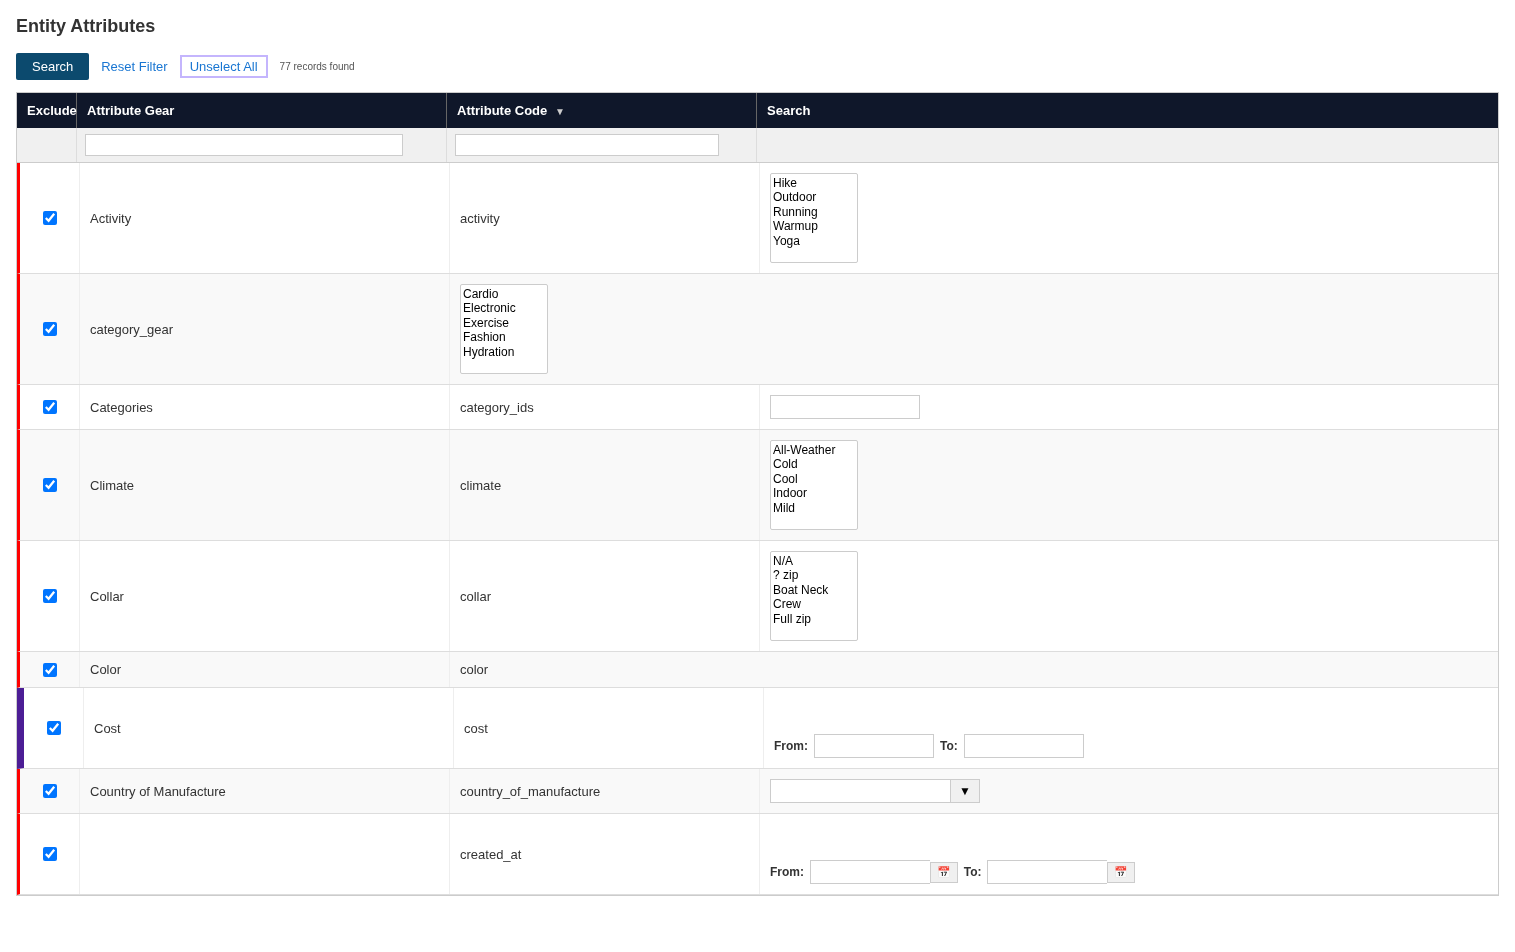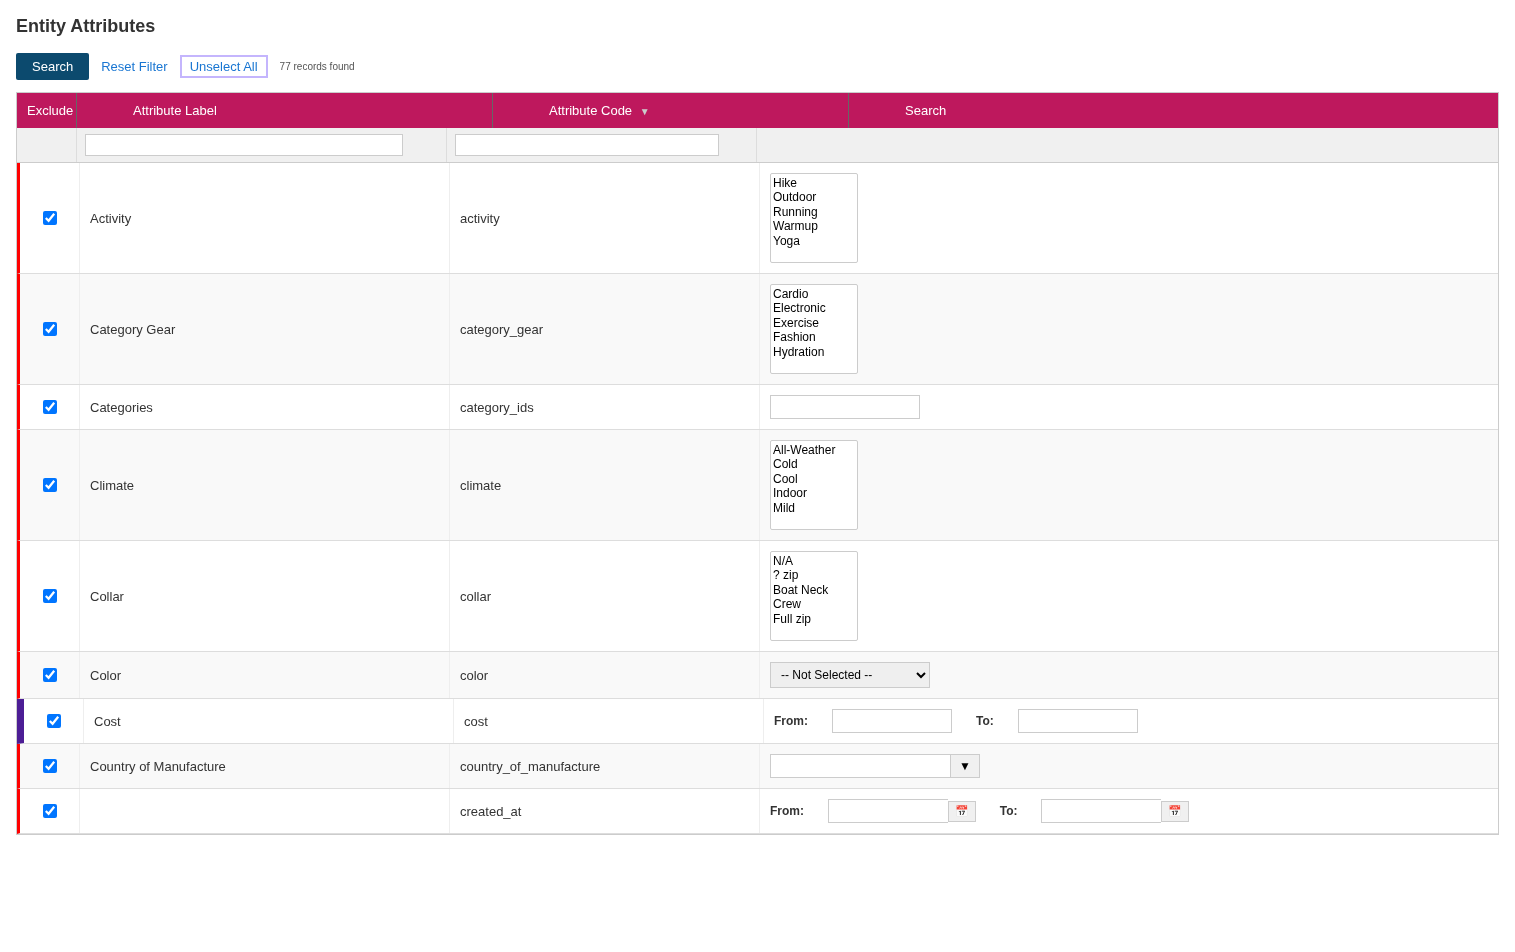--- a/index.html
+++ b/index.html
@@ -39,25 +39,24 @@
       padding: 2px 8px;
     }
 
     .records-count { font-size: 10px; color: #555; }
 
     .table-container { border: 1px solid #ccc; width: 100%; }
 
     .table-header {
       display: grid;
       grid-template-columns: 60px 370px 310px 1fr;
-      background: #be185d;
+      background: #0f172a;
       color: #fff;
-      font-weight: normal;
+      font-weight: bold;
       font-size: 13px;
-      gap: 46px;
     }
 
     .table-header .th {
       padding: 10px 10px;
       border-right: 1px solid #666;
     }
 
     .table-header .th:last-child { border-right: none; }
 
     .filter-row {
@@ -131,22 +130,23 @@
     input.filter-text {
       padding: 4px 6px;
       border: 1px solid #ccc;
       font-size: 12px;
       width: 150px;
     }
 
     .from-to-container {
       display: flex;
       align-items: center;
-      gap: 24px;
+      gap: 6px;
       flex-wrap: wrap;
+      margin-top: 36px;
     }
 
     .from-to-label { font-weight: bold; font-size: 12px; }
 
     input.range-input {
       width: 120px;
       padding: 4px 6px;
       border: 1px solid #ccc;
       font-size: 12px;
     }
@@ -177,21 +177,21 @@
     <button class="btn-search">Search</button>
     <button class="btn-reset">Reset Filter</button>
     <button class="btn-unselect-all">Unselect All</button>
     <span class="records-count">77 records found</span>
   </div>
 
   <div class="table-container">
 
     <div class="table-header">
       <div class="th">Exclude</div>
-      <div class="th">Attribute Label</div>
+      <div class="th">Attribute Gear</div>
       <div class="th">
         <span>Attribute Code</span>
         <span class="col-sort-indicator">▼</span>
       </div>
       <div class="th">Search</div>
     </div>
 
     <div class="filter-row">
       <div class="fc"></div>
       <div class="fc">
@@ -222,23 +222,20 @@
           <option>Yoga</option>
         </select>
       </div>
     </div>
 
     <div class="data-row alt" style="border-left:3px solid red;">
       <div class="dc exclude-col">
         <input type="checkbox" checked="" style="">
       </div>
       <div class="dc">
-        <span>Category Gear</span>
-      </div>
-      <div class="dc">
         <span>category_gear</span>
       </div>
       <div class="dc">
         <select multiple="">
           <option>Cardio</option>
           <option>Electronic</option>
           <option>Exercise</option>
           <option>Fashion</option>
           <option>Hydration</option>
         </select>
@@ -304,25 +301,20 @@
 
     <div class="data-row alt" style="border-left:3px solid red;">
       <div class="dc exclude-col">
         <input type="checkbox" checked="" style="">
       </div>
       <div class="dc">
         <span>Color</span>
       </div>
       <div class="dc">
         <span>color</span>
-      </div>
-      <div class="dc">
-        <select class="dropdown">
-          <option>-- Not Selected --</option>
-        </select>
       </div>
     </div>
 
     <div class="data-row" style="border-left:7px solid #4c1d95;">
       <div class="dc exclude-col">
         <input type="checkbox" checked="" style="">
       </div>
       <div class="dc">
         <span>Cost</span>
       </div>

